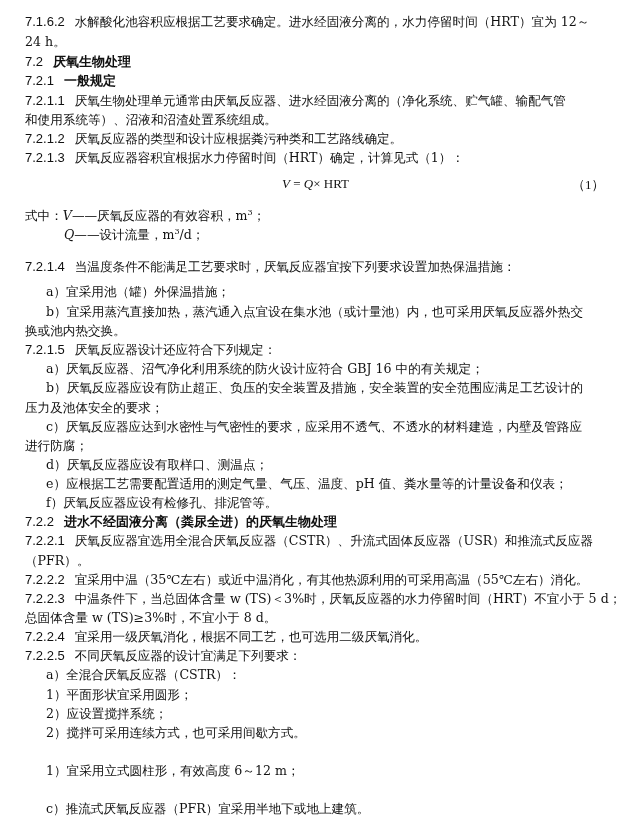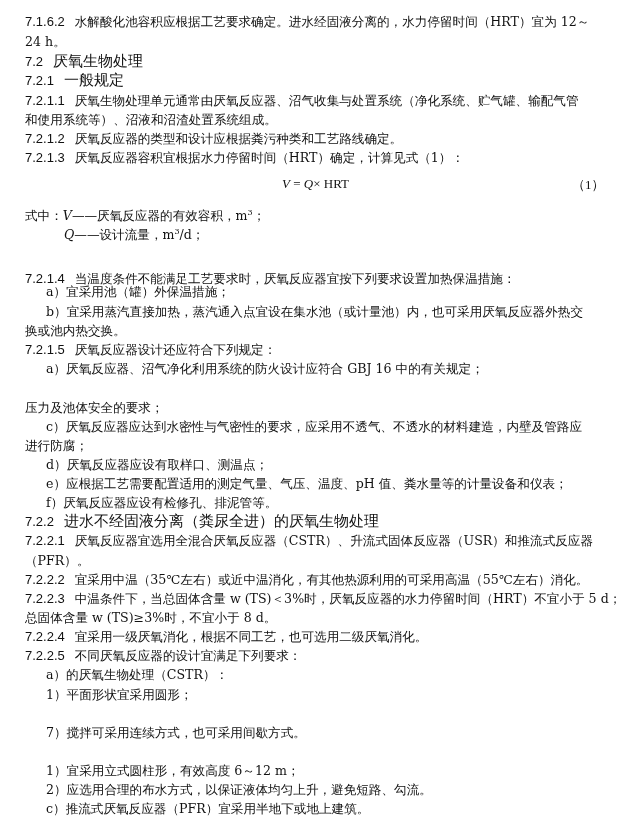--- a/index.html
+++ b/index.html
@@ -1,21 +1,21 @@
 <!DOCTYPE html>
 <html><head>
 <meta charset="utf-8">
 <style>
   html, body { margin: 0; padding: 0; background: #ffffff; }
   body { width: 629px; height: 828px; overflow: hidden; position: relative;
          font-family: "DejaVu Serif", "Liberation Serif", serif; color: #111; }
   .page { position: absolute; left: 0; top: 0; width: 629px; height: 828px; }
   .ln { position: absolute; left: 25px; white-space: nowrap; font-size: 12.6px; line-height: 19px; height: 19px; }
   .num { font-family: "Liberation Sans", "DejaVu Sans", sans-serif; font-size: 13px; margin-right: 10px; color: #111; }
-  .h { font-family: "DejaVu Sans", "Liberation Sans", sans-serif; font-weight: normal; font-size: 15px; }
+  .h { font-family: "DejaVu Sans", "Liberation Sans", sans-serif; font-weight: bold; font-size: 13px; }
   .ind1 { left: 46px; }
   .formula { position: absolute; left: 282px; font-size: 13px; font-family: "Liberation Serif", serif; }
   .eqno { position: absolute; left: 572px; font-size: 13px; font-family: "Liberation Serif", serif; }
   i { font-style: italic; }
   sup { font-size: 8px; vertical-align: 5px; line-height: 0; }
 </style>
 </head>
 <body>
 
 <div class="page">
@@ -26,21 +26,21 @@
   <div class="ln" style="top:32px">
     <span>24 h。</span>
   </div>
   <div class="ln" style="top:52px">
     <span class="num">7.2</span><span class="h">厌氧生物处理</span>
   </div>
   <div class="ln" style="top:71px">
     <span class="num">7.2.1</span><span class="h">一般规定</span>
   </div>
   <div class="ln" style="top:91px">
-    <span class="num">7.2.1.1</span><span>厌氧生物处理单元通常由厌氧反应器、沼气收集与处置系统（净化系统、贮气罐、输配气管</span>
+    <span class="num">7.2.1.1</span><span>厌氧生物处理单元通常由厌氧反应器、进水经固液分离的（净化系统、贮气罐、输配气管</span>
   </div>
   <div class="ln" style="top:110px">
     <span>和使用系统等）、沼液和沼渣处置系统组成。</span>
   </div>
   <div class="ln" style="top:129px">
     <span class="num">7.2.1.2</span><span>厌氧反应器的类型和设计应根据粪污种类和工艺路线确定。</span>
   </div>
   <div class="ln" style="top:148px">
     <span class="num">7.2.1.3</span><span>厌氧反应器容积宜根据水力停留时间（HRT）确定，计算见式（1）：</span>
   </div>
@@ -50,37 +50,40 @@
   </div>
   <div class="eqno" style="top:176px">（1）</div>
 
   <div class="ln" style="top:206px">
     <span>式中：</span><i>V</i><span>——厌氧反应器的有效容积，m</span><sup>3</sup><span>；</span>
   </div>
   <div class="ln" style="top:225px; left:64px">
     <i>Q</i><span>——设计流量，m</span><sup>3</sup><span>/d；</span>
   </div>
 
-  <div class="ln" style="top:269px">
+  <div class="ln" style="top:257px">
     <span class="num">7.2.1.4</span><span>当温度条件不能满足工艺要求时，厌氧反应器宜按下列要求设置加热保温措施：</span>
   </div>
   <div class="ln ind1" style="top:282px">
     <span>a）宜采用池（罐）外保温措施；</span>
   </div>
   <div class="ln ind1" style="top:302px">
     <span>b）宜采用蒸汽直接加热，蒸汽通入点宜设在集水池（或计量池）内，也可采用厌氧反应器外热交</span>
   </div>
   <div class="ln" style="top:321px">
     <span>换或池内热交换。</span>
   </div>
   <div class="ln" style="top:340px">
     <span class="num">7.2.1.5</span><span>厌氧反应器设计还应符合下列规定：</span>
   </div>
   <div class="ln ind1" style="top:359px">
     <span>a）厌氧反应器、沼气净化利用系统的防火设计应符合 GBJ 16 中的有关规定；</span>
+  </div>
+  <div class="ln ind1" style="top:378px">
+    <span>b）厌氧反应器应设有防止超正、负压的安全装置及措施，安全装置的安全范围应满足工艺设计的</span>
   </div>
   <div class="ln" style="top:398px">
     <span>压力及池体安全的要求；</span>
   </div>
   <div class="ln ind1" style="top:417px">
     <span>c）厌氧反应器应达到水密性与气密性的要求，应采用不透气、不透水的材料建造，内壁及管路应</span>
   </div>
   <div class="ln" style="top:436px">
     <span>进行防腐；</span>
   </div>
@@ -111,31 +114,31 @@
   <div class="ln" style="top:608px">
     <span>总固体含量 w (TS)≥3%时，不宜小于 8 d。</span>
   </div>
   <div class="ln" style="top:627px">
     <span class="num">7.2.2.4</span><span>宜采用一级厌氧消化，根据不同工艺，也可选用二级厌氧消化。</span>
   </div>
   <div class="ln" style="top:646px">
     <span class="num">7.2.2.5</span><span>不同厌氧反应器的设计宜满足下列要求：</span>
   </div>
   <div class="ln ind1" style="top:665px">
-    <span>a）的厌氧生物处理（CSTR）：</span>
+    <span>a）全混合厌氧反应器（CSTR）：</span>
   </div>
   <div class="ln ind1" style="top:685px">
     <span>1）平面形状宜采用圆形；</span>
   </div>
+  <div class="ln ind1" style="top:704px">
+    <span>2）应设置搅拌系统；</span>
+  </div>
   <div class="ln ind1" style="top:723px">
-    <span>7）搅拌可采用连续方式，也可采用间歇方式。</span>
+    <span>2）搅拌可采用连续方式，也可采用间歇方式。</span>
   </div>
   <div class="ln ind1" style="top:761px">
     <span>1）宜采用立式圆柱形，有效高度 6～12 m；</span>
-  </div>
-  <div class="ln ind1" style="top:780px">
-    <span>2）应选用合理的布水方式，以保证液体均匀上升，避免短路、勾流。</span>
   </div>
   <div class="ln ind1" style="top:799px">
     <span>c）推流式厌氧反应器（PFR）宜采用半地下或地上建筑。</span>
   </div>
 
 </div>
 
 </body></html>

